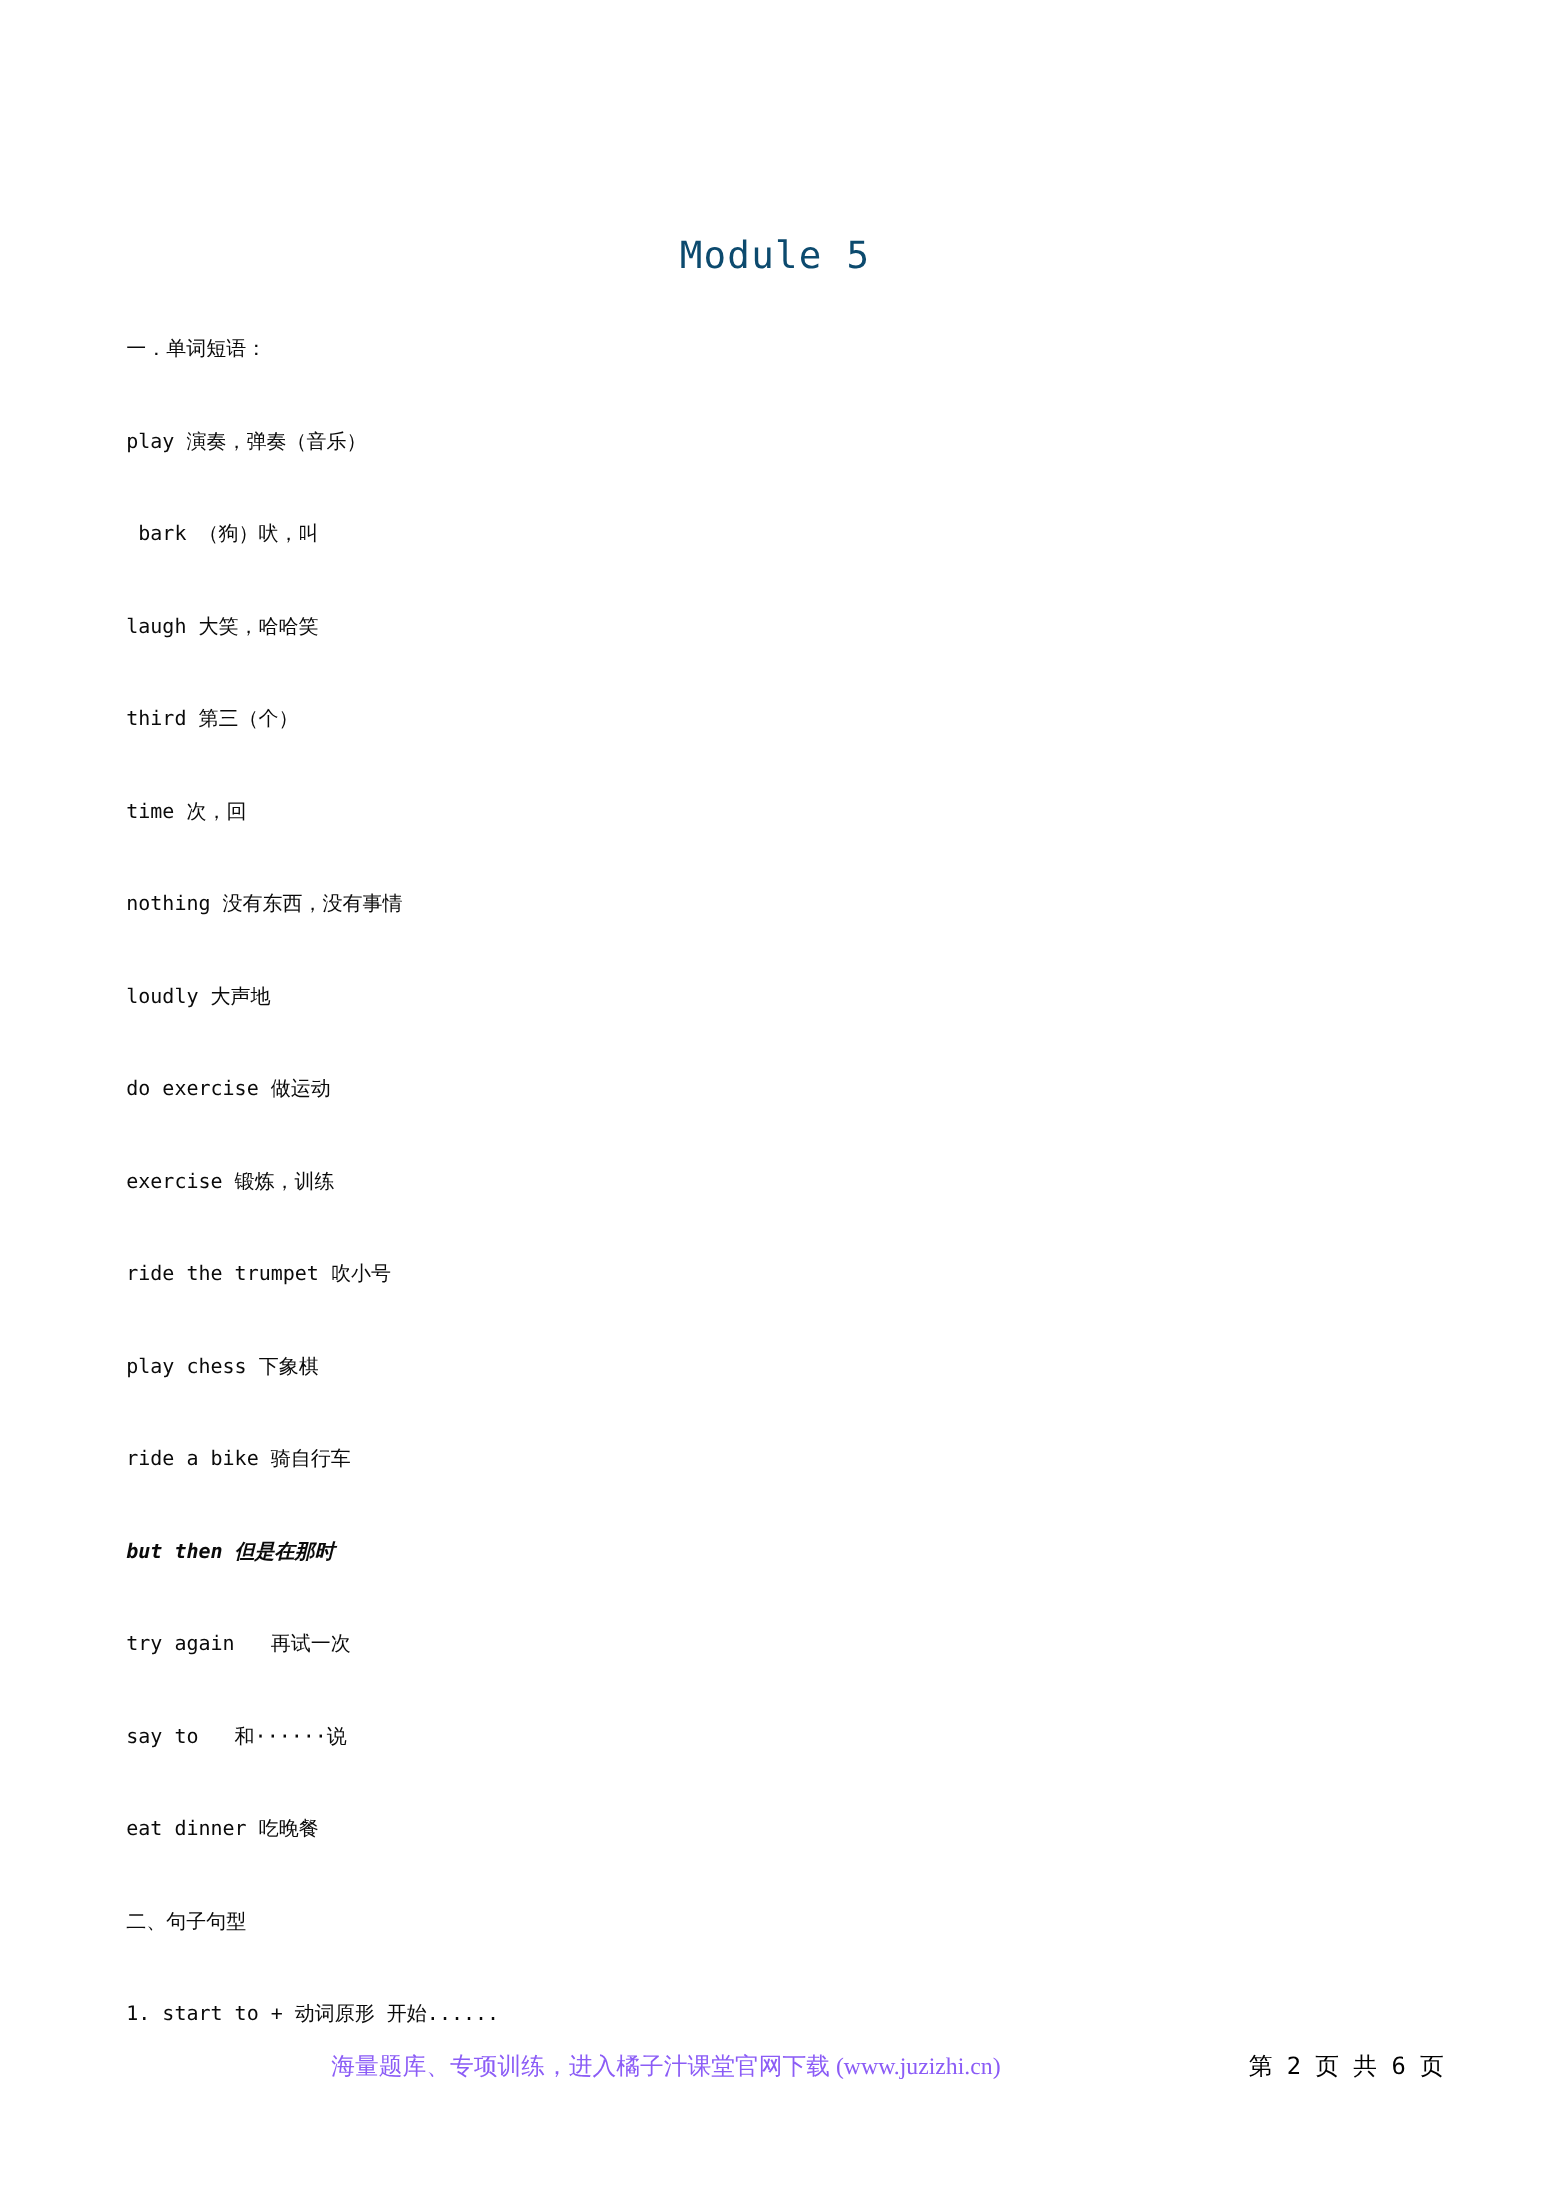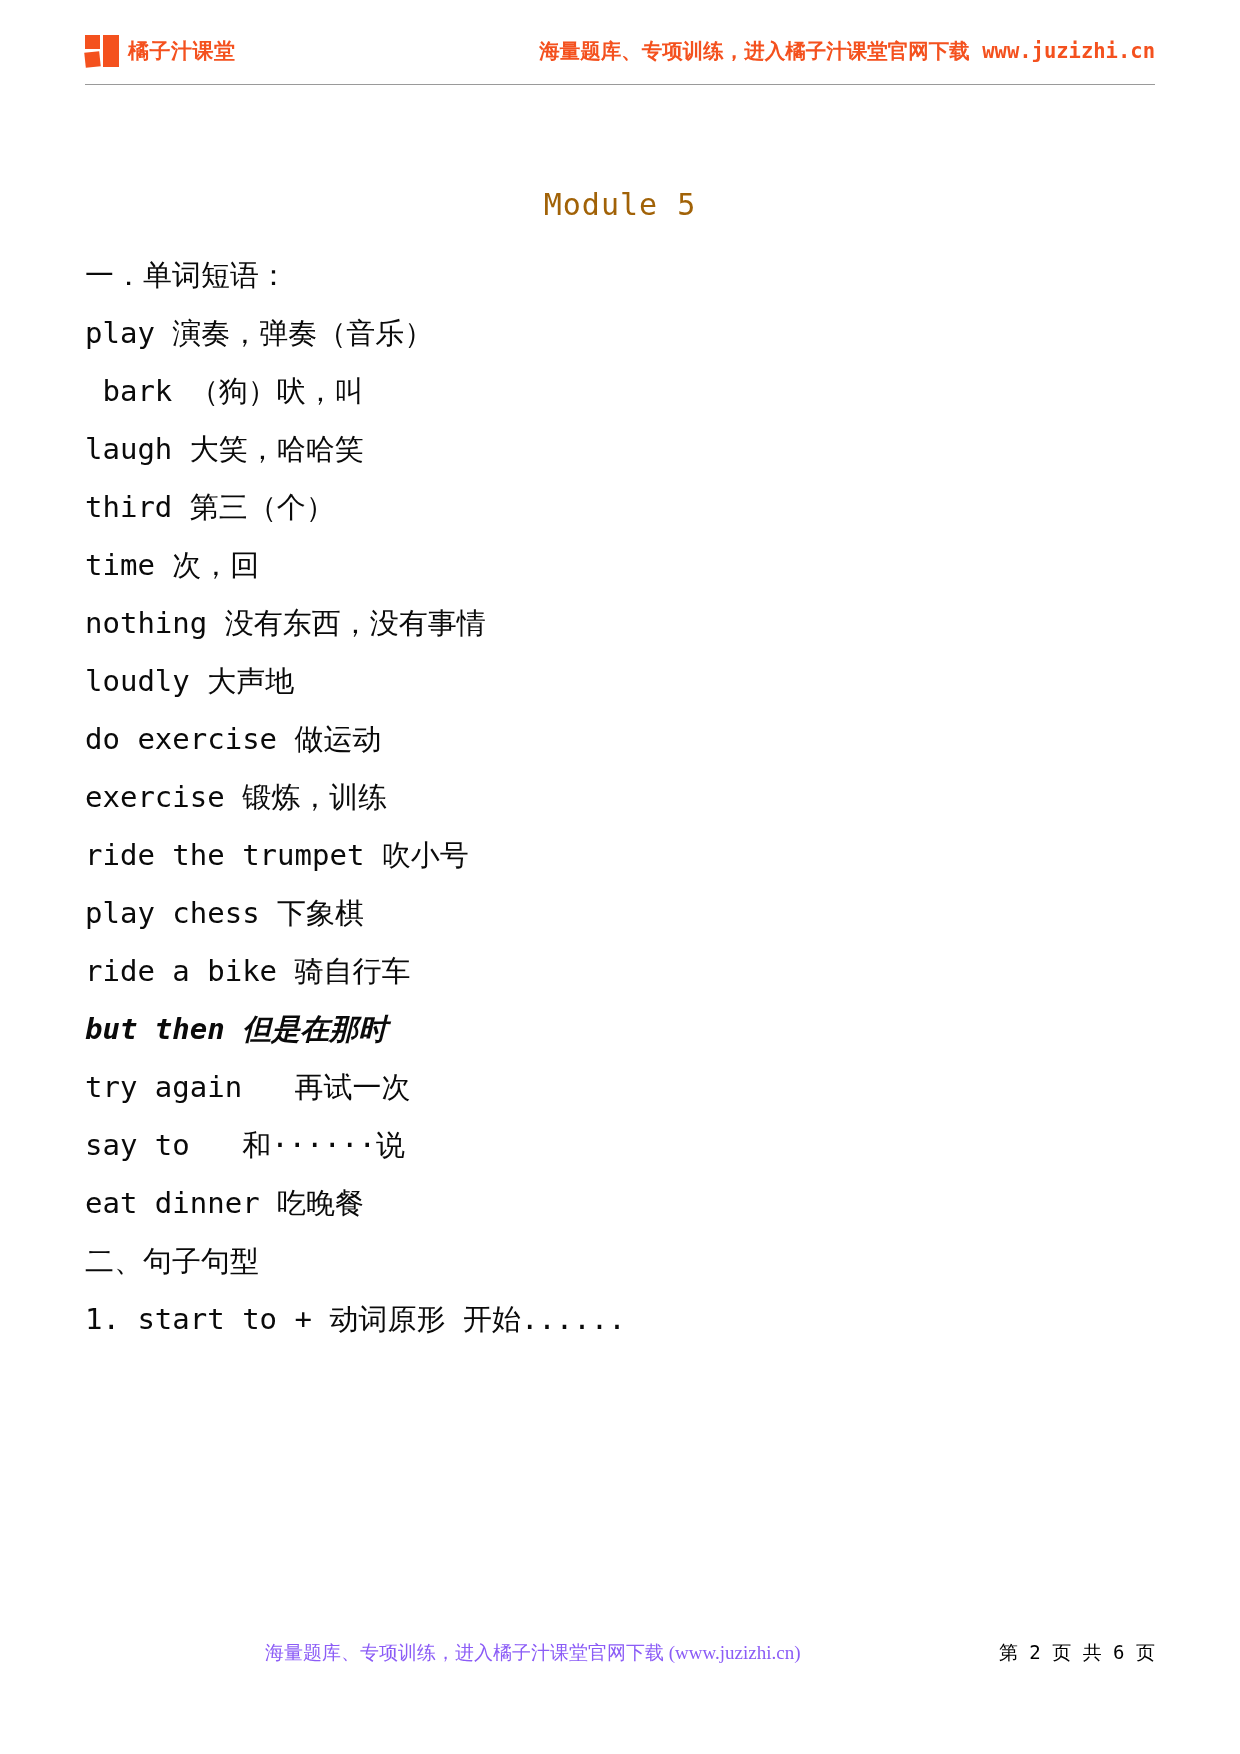--- a/index.html
+++ b/index.html
@@ -88,32 +88,32 @@
     position: absolute;
     left: 85px;
     top: 176px;
     width: 1070px;
   }
   .doc-title {
     text-align: center;
     font-family: "DejaVu Sans Mono", "Liberation Mono", monospace;
     font-size: 30px;
     line-height: 58px;
-    color: #a16207;
+    color: #0c4a6e;
     letter-spacing: 1px;
     margin: 0 0 12px 0;
   }
   .line {
     font-family: "DejaVu Sans Mono", "Liberation Mono", monospace;
-    font-size: 29px;
+    font-size: 16px;
     line-height: 58px;
     color: #0a0a0a;
     white-space: pre;
     letter-spacing: 0px;
-    margin: 0;
+    margin: 16px;
   }
   .line.bold-cn {
     font-weight: 600;
     font-style: italic;
   }
 
   
   .footer {
     position: absolute;
     left: 85px;
@@ -135,34 +135,20 @@
     font-size: 19px;
     color: #000;
     white-space: nowrap;
   }
 </style>
 </head>
 <body>
 
 <div class="page">
 
-  <div class="header">
-    <div class="header-inner">
-      <div class="brand">
-        <span class="brand-mark">
-          <i class="sq1"></i>
-            <i class="sq2"></i>
-            <i class="sq3"></i>
-        </span>
-        <span class="brand-name">橘子汁课堂</span>
-      </div>
-      <div class="header-tagline">海量题库、专项训练，进入橘子汁课堂官网下载 www.juzizhi.cn</div>
-    </div>
-    <div class="header-rule"></div>
-  </div>
 
   <div class="content">
 
     <div class="doc-title">Module 5</div>
 
     <p class="line">一．单词短语：</p>
     <p class="line">play 演奏，弹奏（音乐）</p>
     <p class="line"> bark （狗）吠，叫</p>
     <p class="line">laugh 大笑，哈哈笑</p>
     <p class="line">third 第三（个）</p>

